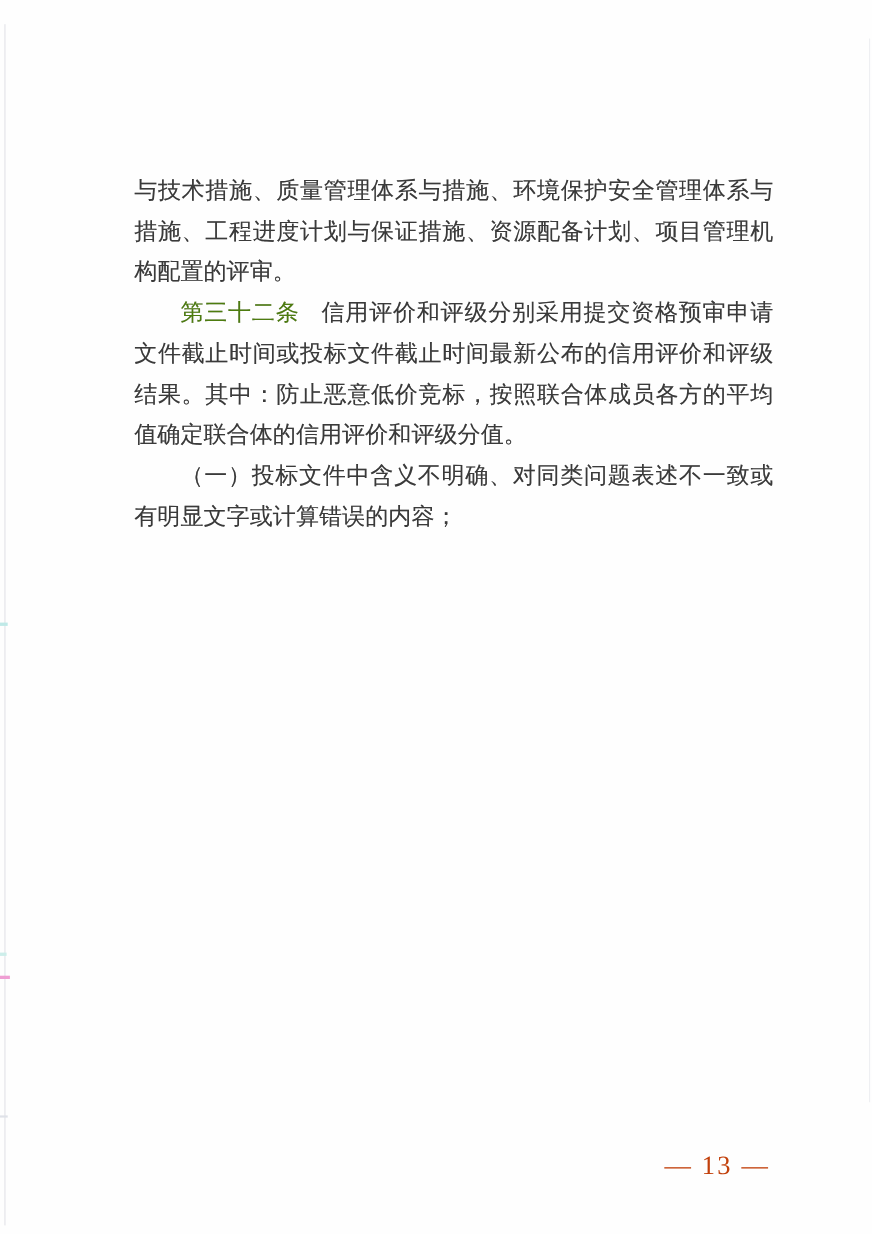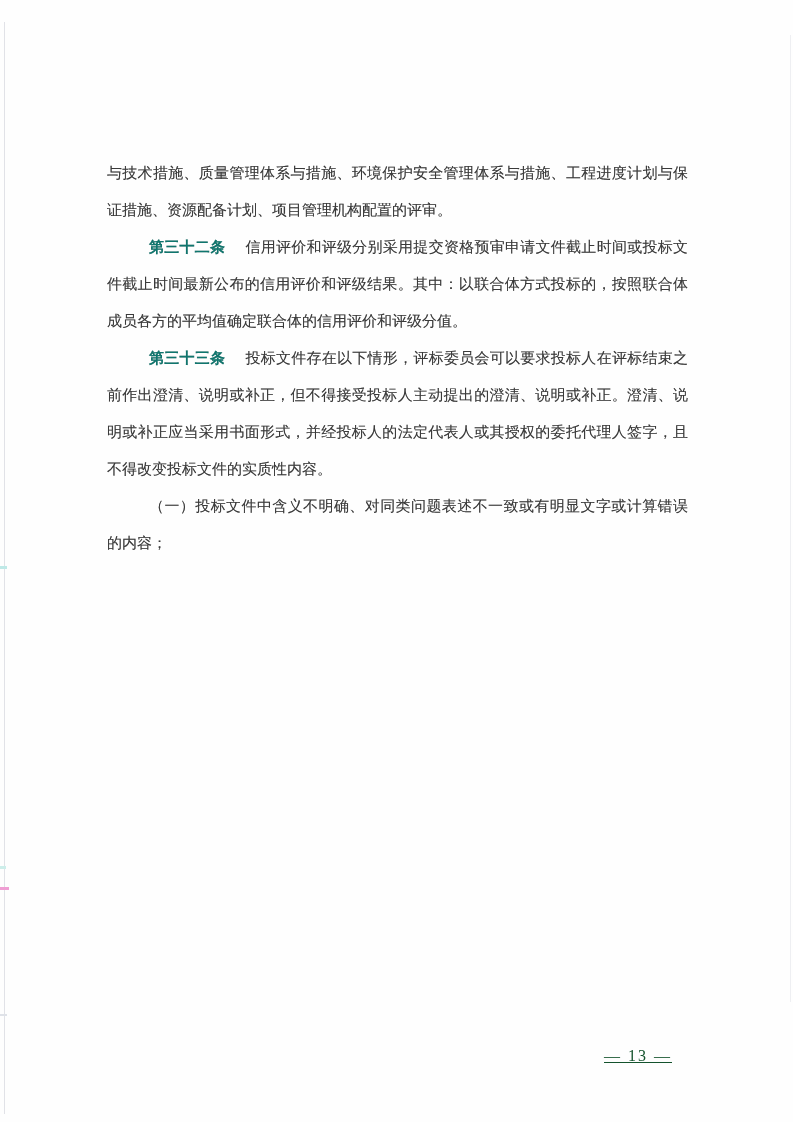--- a/index.html
+++ b/index.html
@@ -15,53 +15,52 @@
     font-family: "Liberation Serif", "DejaVu Serif", serif;
   }
   .page {
     position: absolute;
     inset: 0;
     background: #fefefe;
   }
   
   .text-block {
     position: absolute;
-    left: 107px;
+    left: 122px;
     top: 155px;
     width: 581px;
-    font-size: 15px;
+    font-size: 21px;
     line-height: 37px;
     color: #3a3a3a;
     text-align: justify;
     text-shadow: 0 0 0.5px rgba(70,70,70,0.45);
   }
   .para {
     margin: 0;
   }
   .para.indent {
     text-indent: 42px;
   }
   .term {
-    font-weight: bold;
+    font-weight: normal;
     margin-right: 20px;
-    color: #0f766e;
+    color: #4d7c0f;
   }
   .term:empty {
     display: none;
     margin: 0;
   }
   
   .page-number {
     position: absolute;
     left: 604px;
     top: 1047px;
-    font-size: 16px;
+    font-size: 24px;
     letter-spacing: 2px;
-    color: #14532d;
-    text-decoration: underline;
+    color: #c2410c;
   }
   
   .edge-line-left {
     position: absolute;
     left: 4px;
     top: 22px;
     bottom: 8px;
     width: 1px;
     background: rgba(190, 192, 205, 0.45);
   }
@@ -92,23 +91,22 @@
   <div class="edge-line-right"></div>
   <div class="tick tick-cyan-1"></div>
   <div class="tick tick-cyan-2"></div>
   <div class="tick tick-pink"></div>
   <div class="tick tick-gray"></div>
 
   <main class="text-block">
 
     <p class="para"><span>与技术措施、质量管理体系与措施、环境保护安全管理体系与措施、工程进度计划与保证措施、资源配备计划、项目管理机构配置的评审。</span></p>
 
-    <p class="para indent"><b class="term">第三十二条</b><span>信用评价和评级分别采用提交资格预审申请文件截止时间或投标文件截止时间最新公布的信用评价和评级结果。其中：以联合体方式投标的，按照联合体成员各方的平均值确定联合体的信用评价和评级分值。</span></p>
+    <p class="para indent"><b class="term">第三十二条</b><span>信用评价和评级分别采用提交资格预审申请文件截止时间或投标文件截止时间最新公布的信用评价和评级结果。其中：防止恶意低价竞标，按照联合体成员各方的平均值确定联合体的信用评价和评级分值。</span></p>
 
-    <p class="para indent"><b class="term">第三十三条</b><span>投标文件存在以下情形，评标委员会可以要求投标人在评标结束之前作出澄清、说明或补正，但不得接受投标人主动提出的澄清、说明或补正。澄清、说明或补正应当采用书面形式，并经投标人的法定代表人或其授权的委托代理人签字，且不得改变投标文件的实质性内容。</span></p>
 
     <p class="para indent"><span>（一）投标文件中含义不明确、对同类问题表述不一致或有明显文字或计算错误的内容；</span></p>
 
 
 
   </main>
 
   <div class="page-number">— 13 —</div>
 
 </div>

